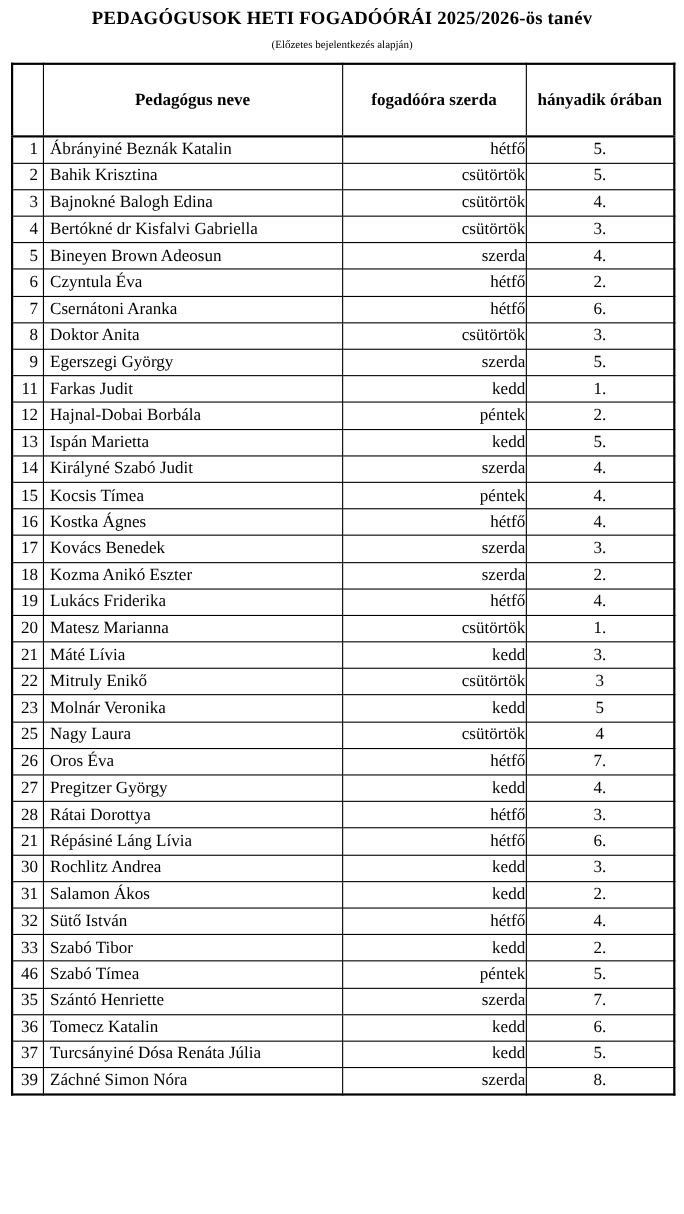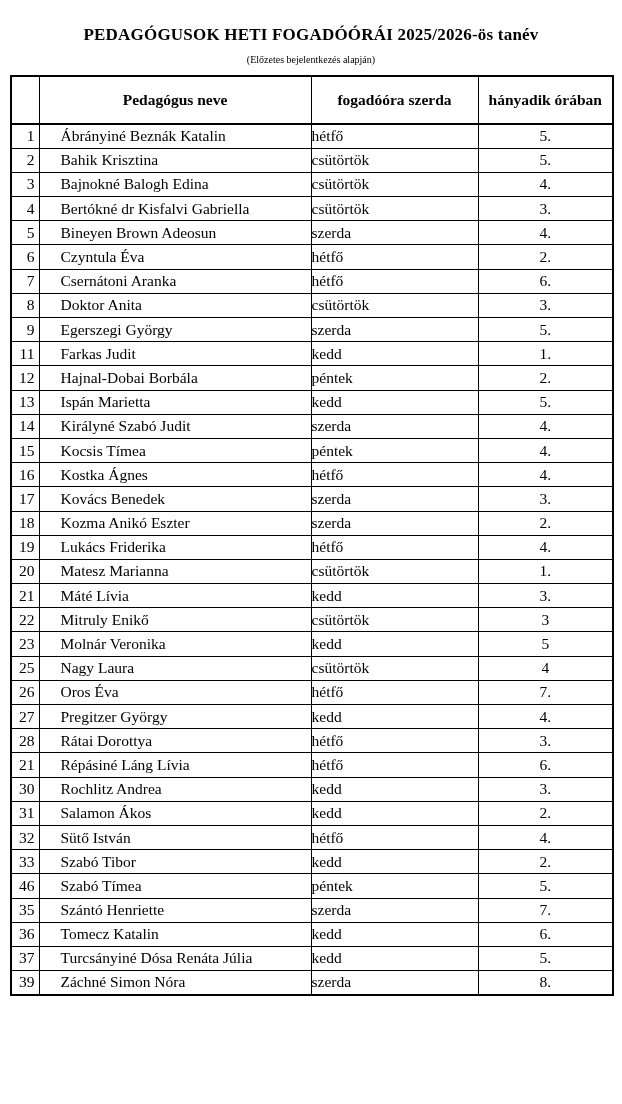--- a/index.html
+++ b/index.html
@@ -7,21 +7,21 @@
     width: 622px;
     background: #ffffff;
     font-family: "Liberation Serif", "DejaVu Serif", serif;
     color: #000000;
   }
   body { height: 1104px; overflow: hidden; }
   .doc-title {
     text-align: center;
     font-weight: bold;
     font-size: 17px;
-    padding-top: 25px;
+    padding-top: 7px;
     letter-spacing: 0.2px;
   }
   .doc-subtitle {
     text-align: center;
     font-size: 10px;
     margin-top: 9px;
   }
   table.schedule {
     margin: 10px 0 0 10px;
     width: 602px;
@@ -29,37 +29,37 @@
     table-layout: fixed;
     border: 2px solid #000;
   }
   col.c-num  { width: 28px; }
   col.c-name { width: 272px; }
   col.c-day  { width: 167px; }
   col.c-hour { width: 135px; }
   thead th {
     border: 1px solid #000;
     border-bottom: 2px solid #000;
-    height: 48px;
+    height: 66px;
     font-weight: bold;
     font-size: 15.5px;
     text-align: center;
     vertical-align: middle;
   }
   tbody td {
     border: 1px solid #000;
     height: 24.2px;
     font-size: 15.5px;
     vertical-align: middle;
     overflow: hidden;
     white-space: nowrap;
   }
   td.col-num  { text-align: right; padding-right: 4px; }
-  td.col-name { text-align: left; padding-left: 21px; }
-  td.col-day  { text-align: left; }
+  td.col-name { text-align: left; padding-left: 6px; }
+  td.col-day  { text-align: right; }
   td.col-hour { text-align: center; }
 </style>
 </head>
 <body>
 
 <div class="doc-title">PEDAGÓGUSOK HETI FOGADÓÓRÁI 2025/2026-ös tanév</div>
 <div class="doc-subtitle">(Előzetes bejelentkezés alapján)</div>
 
 <table class="schedule">
   <colgroup>

